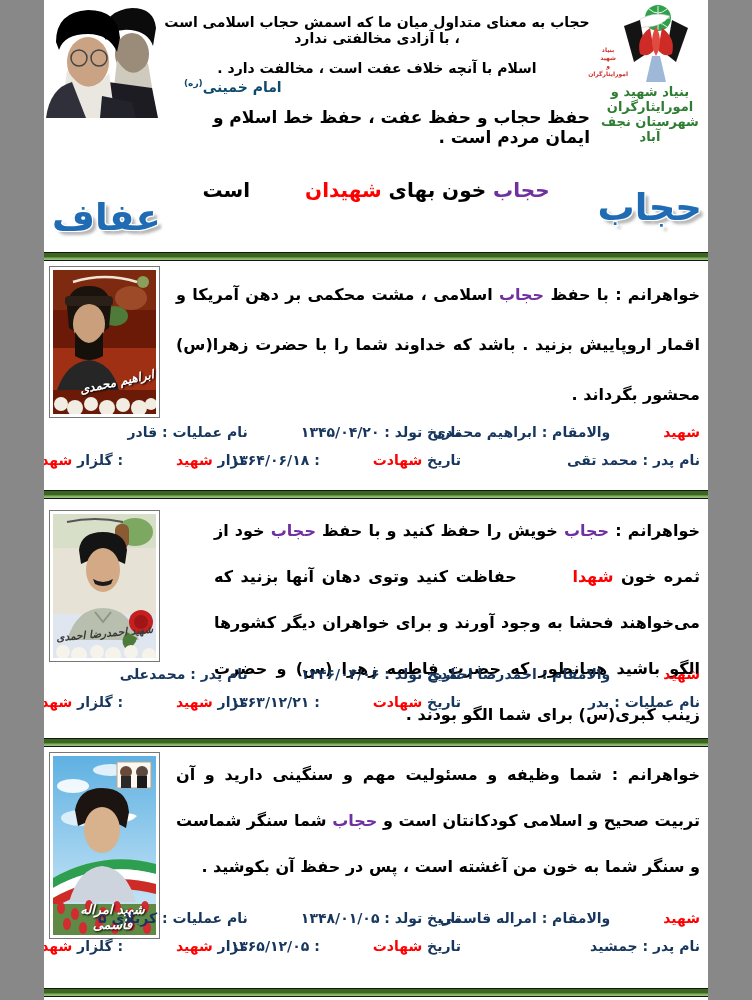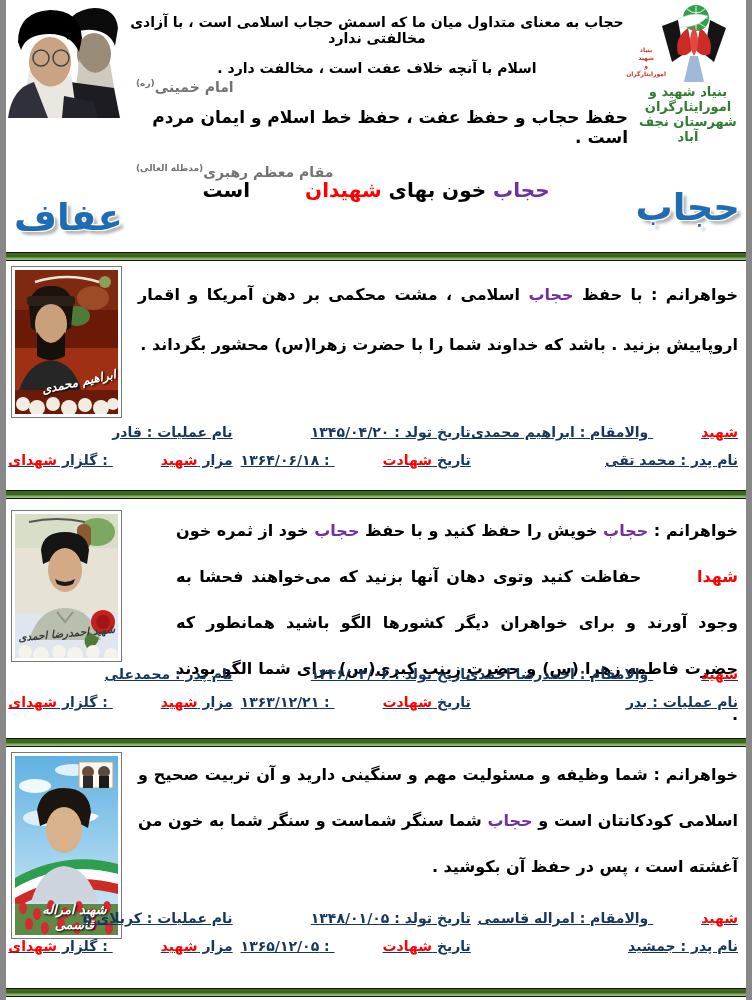--- a/index.html
+++ b/index.html
@@ -1,25 +1,25 @@
 <!DOCTYPE html>
 <html lang="fa"><head>
 <meta charset="utf-8">
 <style>
   * { margin:0; padding:0; box-sizing:border-box; }
   body { background:#888; font-family:"DejaVu Sans", sans-serif; }
-  .page { position:relative; width:740px; height:1000px; background:#fff; margin:0 auto; overflow:hidden; }
+  .page { position:relative; width:664px; height:1000px; background:#fff; margin:0 auto; overflow:hidden; }
   .rtl { direction:rtl; }
 
   
   .leaders { position:absolute; top:0; left:0; width:120px; height:120px; }
   .header-text { position:absolute; top:6px; left:120px; right:118px; color:#000; }
   .hq1 { font-size:14px; font-weight:bold; text-align:center; margin-top:8px; }
   .hq2 { font-size:14px; font-weight:bold; text-align:center; margin-top:14px; }
-  .attrib { font-size:14px; font-weight:bold; color:#737373; text-align:left; margin:2px 0 0 10px; }
+  .attrib { font-size:14px; font-weight:bold; color:#0c4a6e; text-align:left; margin:2px 0 0 20px; }
   .attrib sup { font-size:9px; }
   .hq3 { font-size:17px; font-weight:bold; text-align:right; margin-top:12px; }
   .attrib2 { margin-top:16px; }
 
   .logo { position:absolute; top:2px; right:2px; width:112px; text-align:center; }
   .logo-mark { position:absolute; top:44px; right:78px; color:#cf2b26; font-size:6px; font-weight:bold; line-height:8px; text-align:center; }
   .logo-text { margin-top:-2px; color:#2e7d32; font-size:13px; font-weight:bold; line-height:15px; }
 
   
   .center-title { position:absolute; top:178px; left:150px; right:150px; text-align:center;
@@ -45,21 +45,21 @@
   .quote { position:absolute; left:132px; right:8px; direction:rtl; text-align:justify;
            font-size:16px; font-weight:bold; color:#000; }
   .q1 { top:270px; line-height:50px; }
   .q2 { top:508px; line-height:46px;margin-left:38px; }
   .q3 { top:752px; line-height:46px; }
 
   .info { position:absolute; left:10px; right:8px; display:grid; direction:rtl;
           grid-template-columns:37% 33% 30%; row-gap:12px;
           font-size:14px; font-weight:bold; color:#17365d; }
   .i1 { top:424px; } .i2 { top:666px; } .i3 { top:910px; }
-  .cell { white-space:nowrap;text-decoration:underline; }
+  .cell { white-space:nowrap; }
 
   .seg-red { color:#ff0000;padding-left:48px; }
   .seg-purple { color:#7030a0; }
 </style>
 </head>
 <body>
 
 <div class="page">
 
   <div class="leaders">
@@ -76,21 +76,20 @@
       <path d="M2 118 q4 -30 26 -36 l14 36z" fill="#30303a"></path>
       <path d="M58 96 l30 6 l4 16 h-36z" fill="#23232b"></path>
     </svg>
   </div>
 
   <div class="header-text rtl">
     <p class="hq1">حجاب به معنای متداول میان ما که اسمش حجاب اسلامی است ، با آزادی مخالفتی ندارد</p>
     <p class="hq2">اسلام با آنچه خلاف عفت است ، مخالفت دارد .</p>
     <p class="attrib"><span>امام خمینی</span><sup>(ره)</sup></p>
     <p class="hq3">حفظ حجاب و حفظ عفت ، حفظ خط اسلام و ایمان مردم است .</p>
-    <p class="attrib attrib2"><span>مقام معظم رهبری</span><sup>(مدظله العالی)</sup></p>
   </div>
 
   <div class="logo">
     <svg width="96" height="80" viewBox="0 0 96 80">
       <circle cx="56" cy="16" r="13" fill="#2fa14b"></circle>
       <path d="M44 16 h24 M56 4 v24 M47 7 q9 8 18 0 M47 25 q9 -8 18 0" stroke="#e8f5e8" stroke-width="1" fill="none"></path>
       <path d="M34 20 q16 -12 34 -6 q-10 12 -26 11 l-10 4z" fill="#fff" stroke="#bbb" stroke-width="0.5"></path>
       <path d="M38 18 l-16 6 l10 36 l12 -8z" fill="#141414"></path>
       <path d="M70 18 l16 8 l-12 34 l-10 -8z" fill="#141414"></path>
       <path d="M48 26 q-14 10 -10 26 q8 4 14 -4z" fill="#cf2b26"></path>

